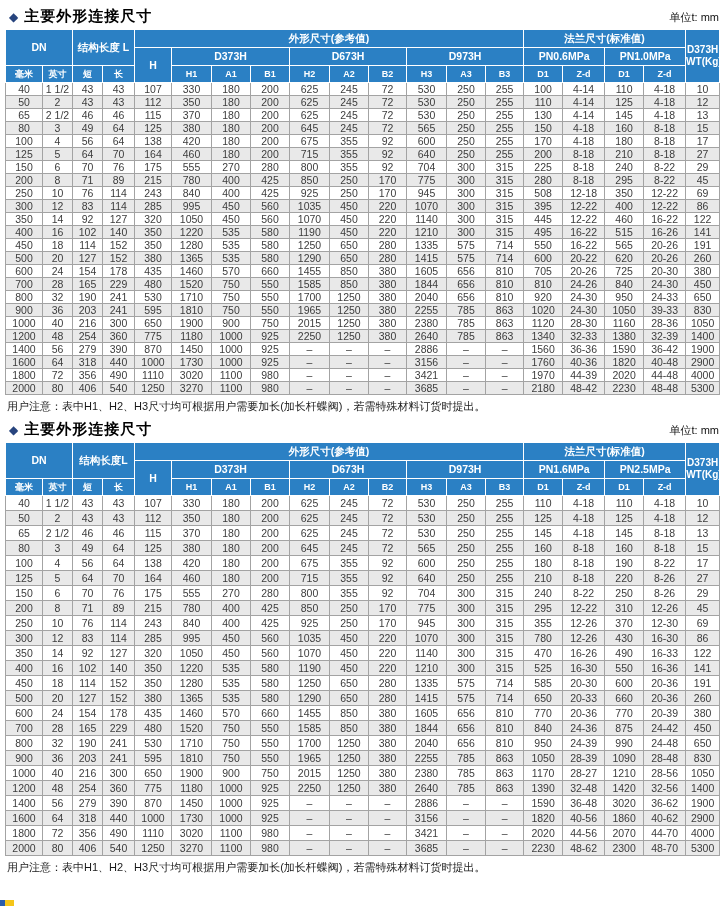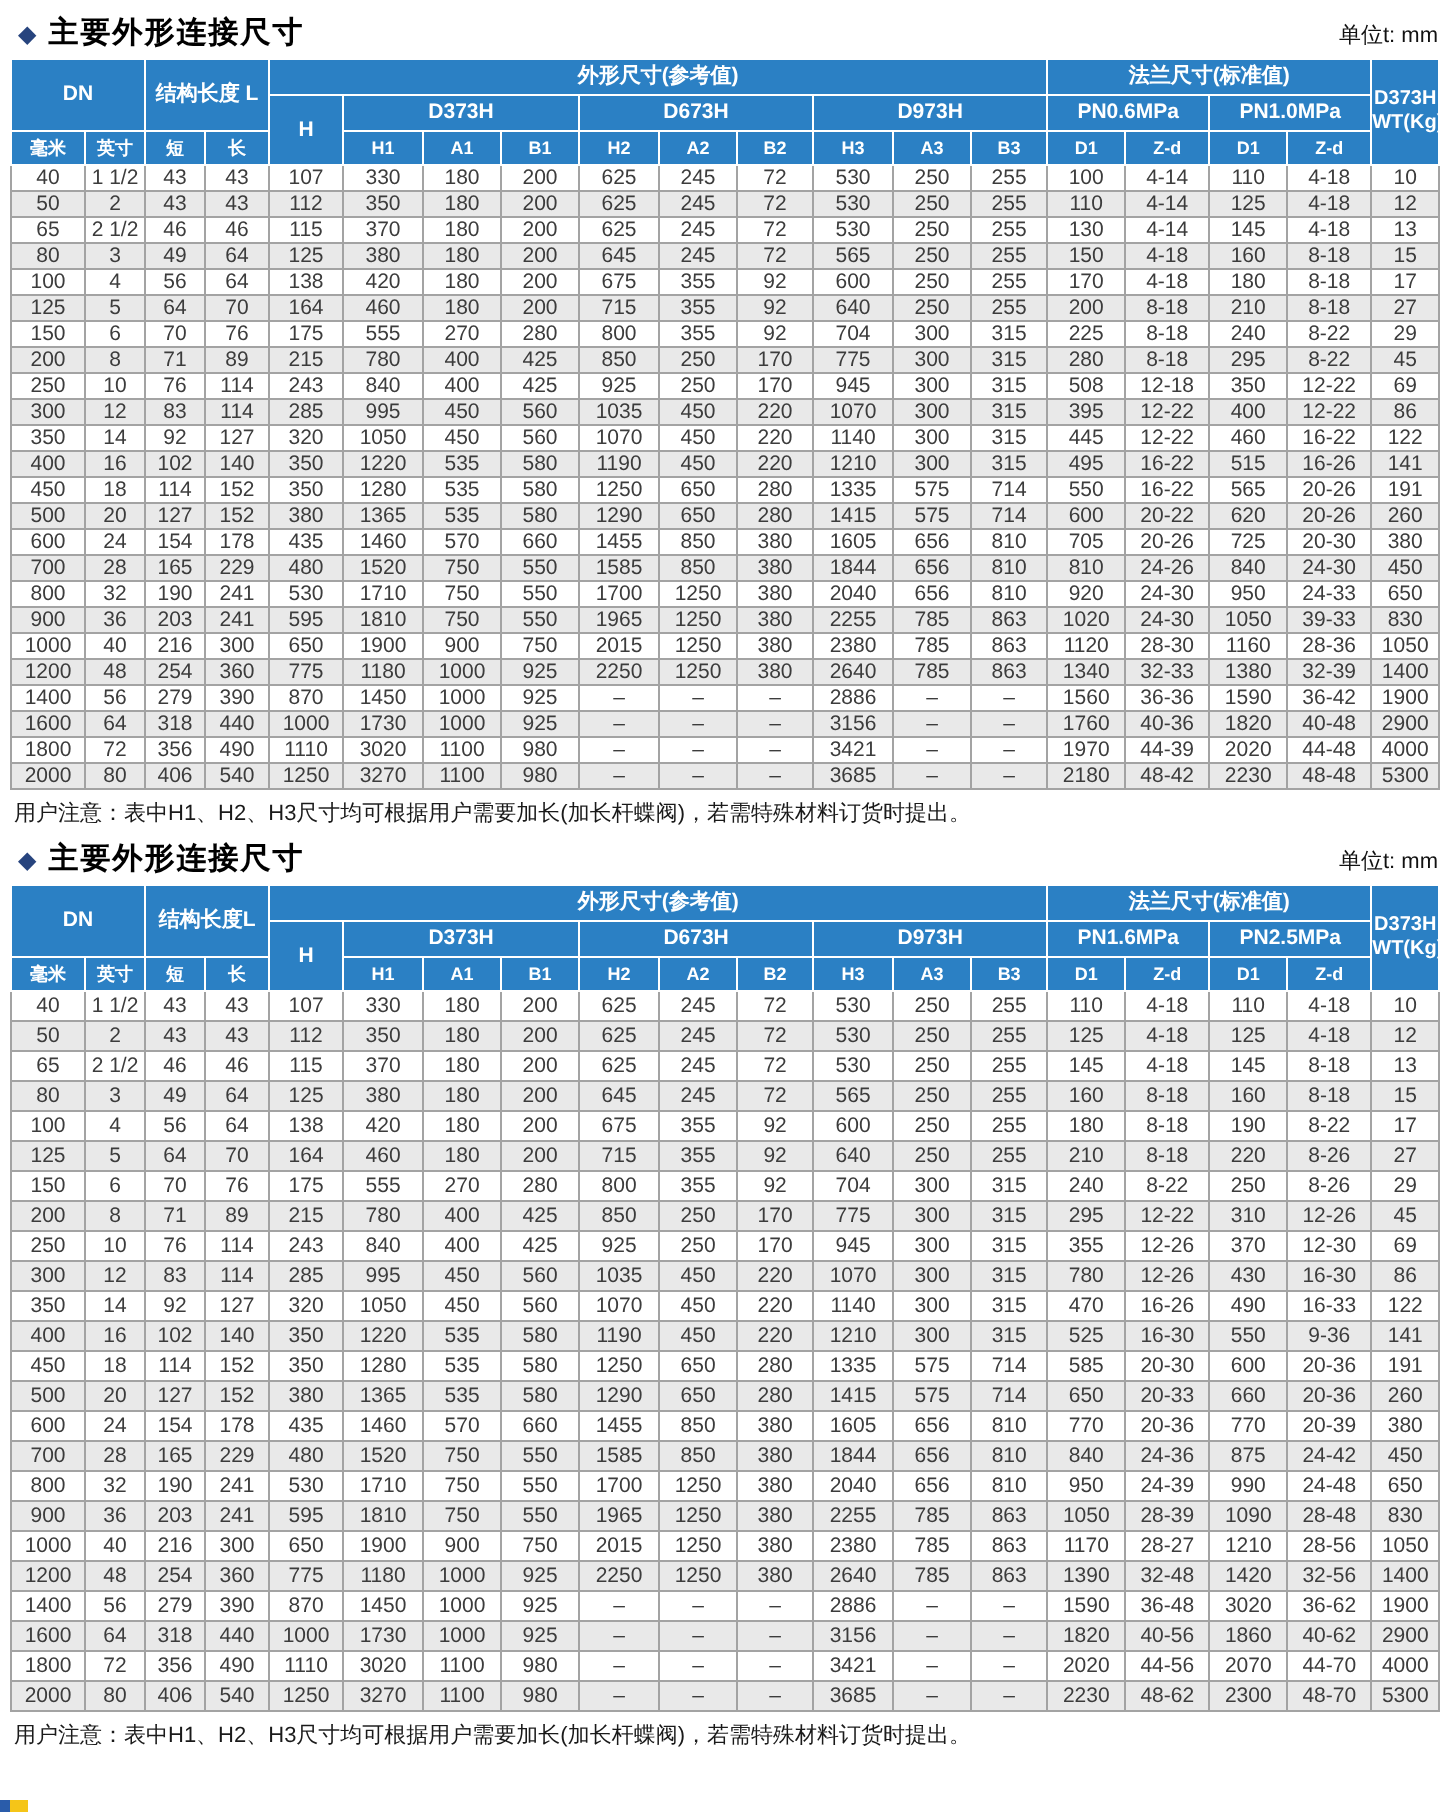--- a/index.html
+++ b/index.html
@@ -925,21 +925,21 @@
           <td>580</td>
           <td>1190</td>
           <td>450</td>
           <td>220</td>
           <td>1210</td>
           <td>300</td>
           <td>315</td>
           <td>525</td>
           <td>16-30</td>
           <td>550</td>
-          <td>9-36</td>
+          <td>16-36</td>
           <td>141</td>
         </tr>
         <tr>
           <td>450</td>
           <td>18</td>
           <td>114</td>
           <td>152</td>
           <td>350</td>
           <td>1280</td>
           <td>535</td>

